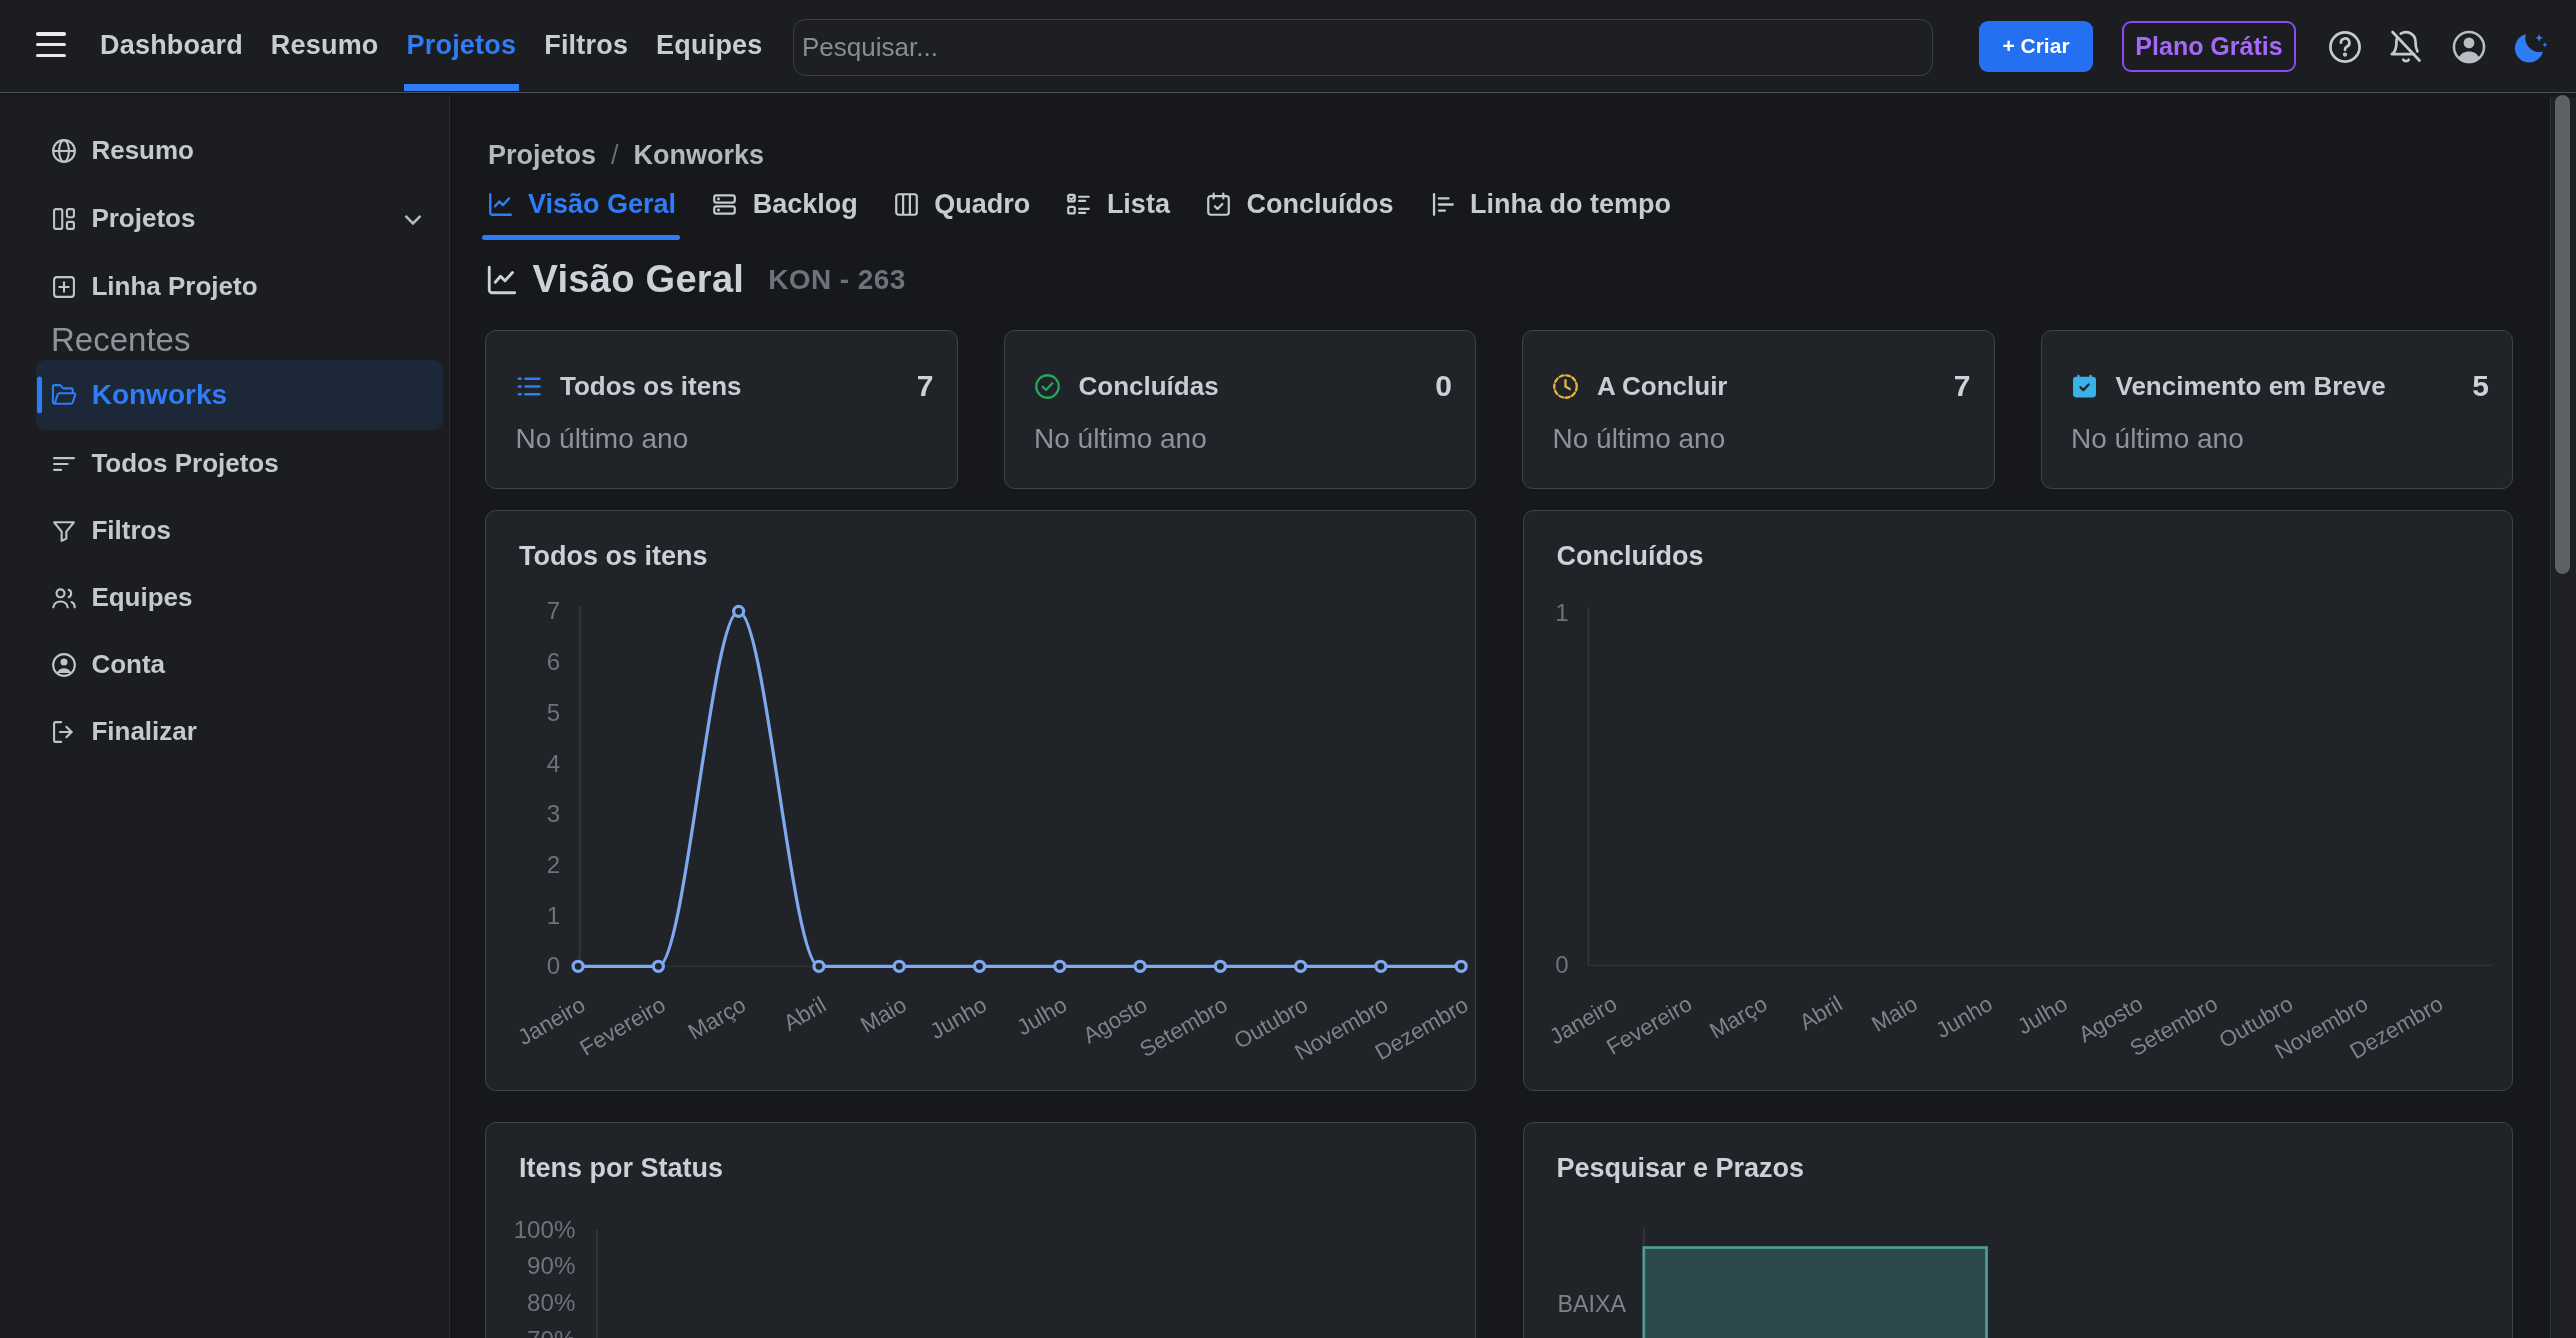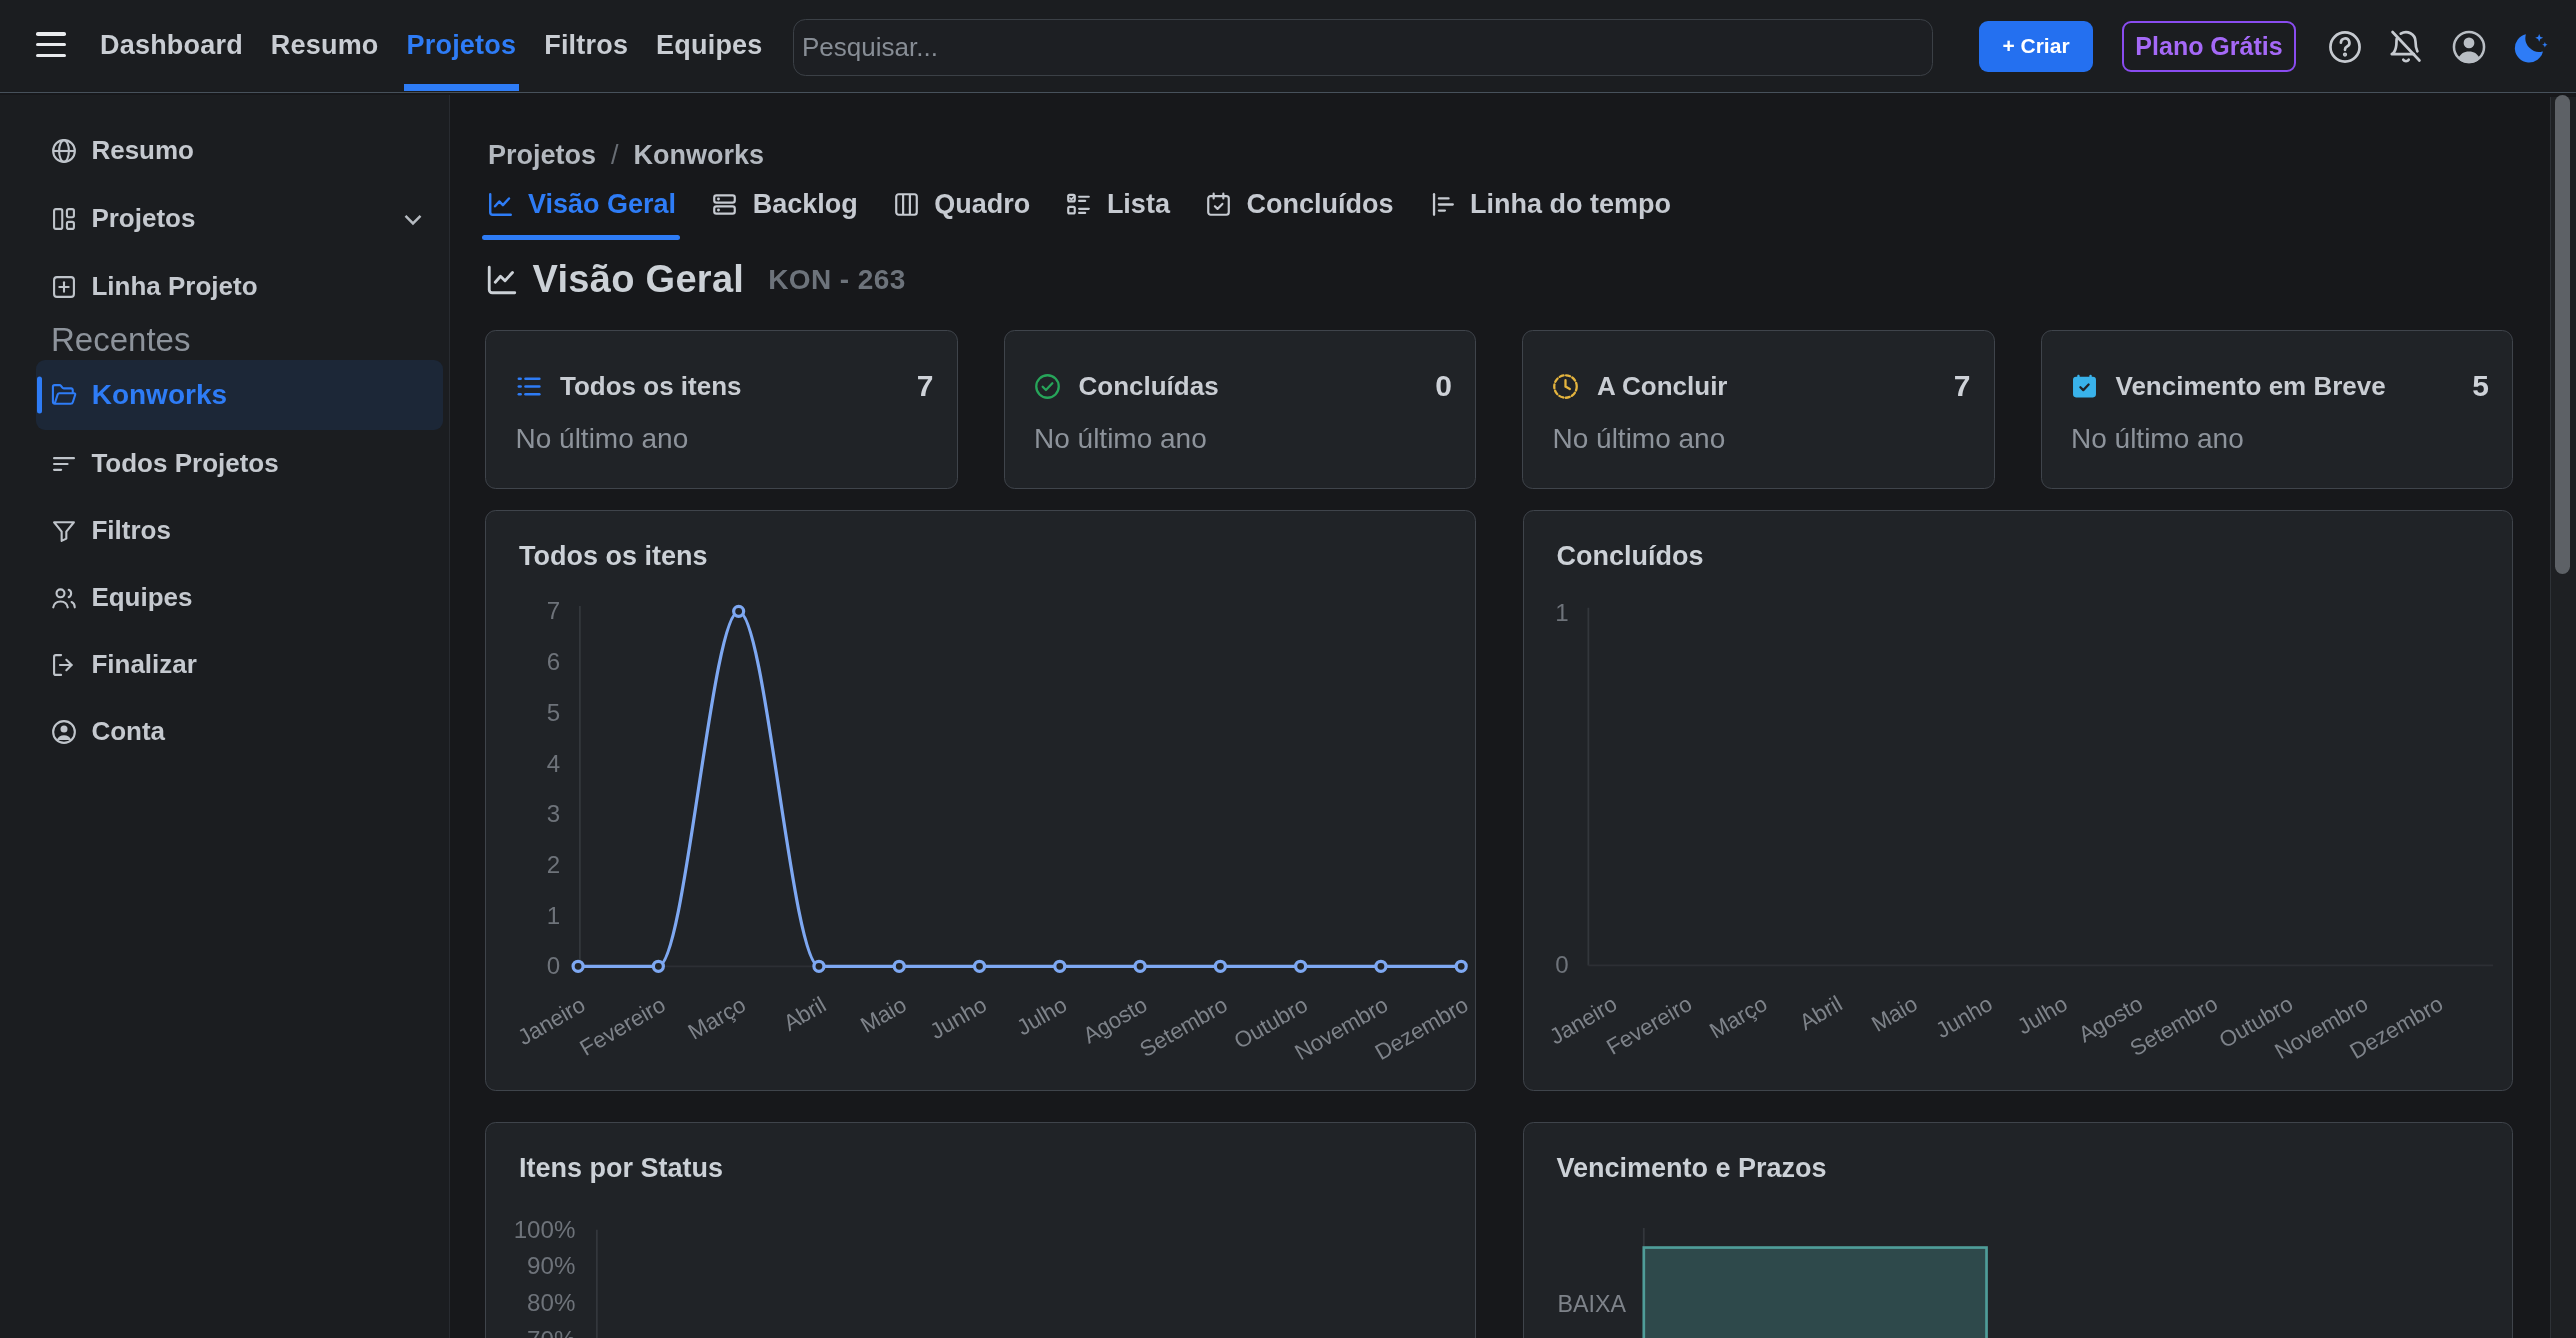--- a/index.html
+++ b/index.html
@@ -211,34 +211,34 @@
   <div class="side-item h75">
     <svg class="s-ico" viewBox="0 0 24 24" fill="none" stroke="currentColor" stroke-width="1.8" stroke-linecap="round" stroke-linejoin="round">
         <circle cx="9" cy="8" r="3.4"></circle>
         <path d="M2.8 20c.6-3.2 3-5 6.2-5s5.6 1.8 6.2 5"></path>
         <path d="M16 5a3.4 3.4 0 0 1 0 6.3"></path>
         <path d="M18.5 15.4c1.7.7 2.6 2 2.7 4.6"></path>
       </svg>
     <span class="s-label">Equipes</span>
   </div>
   <div class="side-item h75">
+    <svg class="s-ico" viewBox="0 0 24 24" fill="none" stroke="currentColor" stroke-width="1.8">
+        <circle cx="12" cy="12" r="9.3"></circle>
+        <circle cx="12" cy="9.5" r="3" fill="currentColor" stroke="none"></circle>
+        <path d="M5.8 18.8c1-2.7 3.3-4.1 6.2-4.1s5.2 1.4 6.2 4.1" fill="currentColor" stroke="none"></path>
+      </svg>
+    <span class="s-label">Conta</span>
+  </div>
+  <div class="side-item h75">
     <svg class="s-ico" viewBox="0 0 24 24" fill="none" stroke="currentColor" stroke-width="1.8" stroke-linecap="round" stroke-linejoin="round">
         <path d="M9.5 3.5H5A1.5 1.5 0 0 0 3.5 5v14A1.5 1.5 0 0 0 5 20.5h4.5"></path>
         <path d="M14 7.5 18.5 12 14 16.5"></path>
         <line x1="8.5" y1="12" x2="18.5" y2="12"></line>
       </svg>
     <span class="s-label">Finalizar</span>
-  </div>
-  <div class="side-item h75">
-    <svg class="s-ico" viewBox="0 0 24 24" fill="none" stroke="currentColor" stroke-width="1.8">
-        <circle cx="12" cy="12" r="9.3"></circle>
-        <circle cx="12" cy="9.5" r="3" fill="currentColor" stroke="none"></circle>
-        <path d="M5.8 18.8c1-2.7 3.3-4.1 6.2-4.1s5.2 1.4 6.2 4.1" fill="currentColor" stroke="none"></path>
-      </svg>
-    <span class="s-label">Conta</span>
   </div>
 </aside>
 
 <main class="main">
   <div class="breadcrumb">
     <span class="bc">Projetos</span>
     <span class="sep">/</span>
     <span class="bc">Konworks</span>
   </div>
 
@@ -442,21 +442,21 @@
           <svg width="987" height="444" viewBox="0 0 1104 496">
             <line x1="124" y1="119" x2="124" y2="496" stroke="#33373c" stroke-width="2"></line>
             <text x="100" y="128" text-anchor="end" font-size="27" fill="#6e737a">100%</text>
             <text x="100" y="169" text-anchor="end" font-size="27" fill="#6e737a">90%</text>
             <text x="100" y="210" text-anchor="end" font-size="27" fill="#6e737a">80%</text>
             <text x="100" y="251" text-anchor="end" font-size="27" fill="#6e737a">70%</text>
           </svg>
         </div>
     </div>
     <div class="card">
-      <div class="chart-title">Vencimento e Prazos</div>
+      <div class="chart-title">Pesquisar e Prazos</div>
       <div class="chart-box" id="chart3">
           <svg width="987" height="444" viewBox="0 0 1104 496">
             <line x1="134" y1="117" x2="134" y2="496" stroke="#33373c" stroke-width="2"></line>
             <text x="114" y="211" text-anchor="end" font-size="26" fill="#7e838a">BAIXA</text>
             <rect x="134" y="139" width="383.34999999999997" height="367" fill="rgba(77,157,153,0.32)" stroke="#4f9d99" stroke-width="3"></rect>
           </svg>
         </div>
     </div>
   </div>
 </main>

